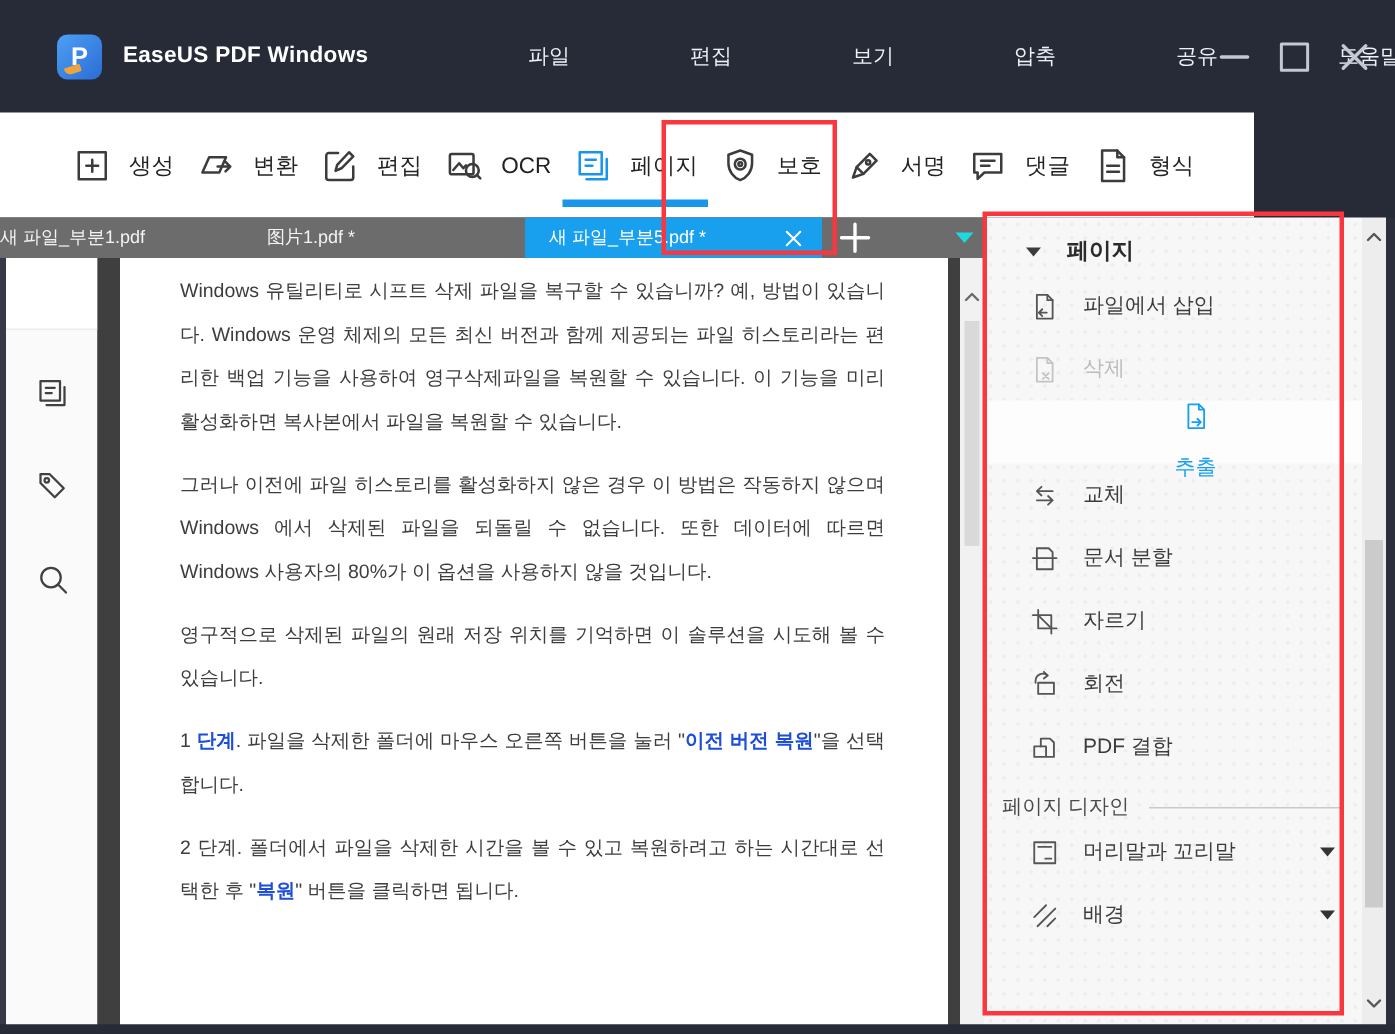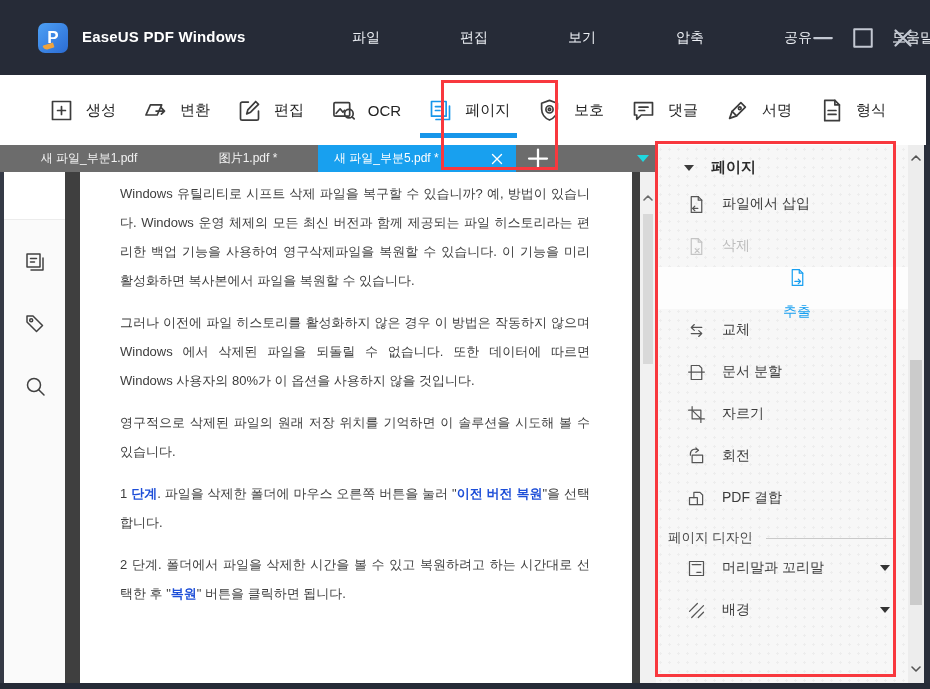--- a/index.html
+++ b/index.html
@@ -15,36 +15,36 @@
   .logo::after{content:"";position:absolute;left:5px;bottom:4px;width:11px;height:5px;background:#f0a33c;
         border-radius:1px 1px 1px 5px;transform:rotate(-18deg);}
   .app-title{position:absolute;left:82px;top:28px;color:#ffffff;font-weight:bold;font-size:15px;letter-spacing:.2px;}
   .menu{position:absolute;left:352px;top:0;height:75px;display:flex;align-items:center;gap:80px;}
   .menu-item{color:#eef1f6;font-size:14px;cursor:pointer;white-space:nowrap;}
   .win-controls{position:absolute;right:12px;top:0;height:75px;display:flex;align-items:center;gap:10px;}
   .win-btn{width:30px;height:30px;display:flex;align-items:center;justify-content:center;color:#c3c8d2;cursor:pointer;}
   .win-btn svg{width:15px;height:15px;}
 
   
-  .toolbar{position:absolute;top:75px;left:0;width:926px;height:70px;background:#ffffff;
+  .toolbar{position:absolute;top:75px;left:0;width:836px;height:70px;background:#ffffff;
            display:flex;align-items:center;justify-content:space-between;padding:0 40px 0 48px;}
   .tb-item{position:relative;height:70px;display:flex;align-items:center;gap:11px;color:#222;font-size:15px;cursor:pointer;}
   .tb-icon{width:27px;height:27px;color:#3c3c3c;display:inline-flex;}
   .tb-icon svg{width:100%;height:100%;}
   .tb-underline{display:none;}
   .tb-item.active .tb-icon{color:#1796ea;}
   .tb-item.active .tb-underline{display:block;position:absolute;left:-7px;right:-7px;bottom:7px;height:5px;background:#1796ea;}
 
   
   .tabbar{position:absolute;top:145px;left:0;width:656px;height:27px;background:#6c6c6c;display:flex;align-items:stretch;}
   .tabs-wrap{display:flex;align-items:stretch;}
-  .tab{display:flex;align-items:center;justify-content:center;color:#f3f3f3;font-size:12px;cursor:pointer;white-space:nowrap;}
+  .tab{display:flex;align-items:center;justify-content:flex-start;color:#f3f3f3;font-size:12px;cursor:pointer;white-space:nowrap;}
   .tabs-wrap .tab:nth-child(1){width:178px;}
   .tabs-wrap .tab:nth-child(2){width:140px;}
-  .tab.active{background:#18a0ef;color:#fff;width:198px;justify-content:flex-start;padding:0 10px 0 16px;}
+  .tab.active{background:#18a0ef;color:#fff;width:198px;justify-content:flex-start;padding:0 10px 0 16px;margin-left:32px;}
   .tab-close{margin-left:auto;width:18px;height:18px;display:flex;align-items:center;justify-content:center;color:#fff;}
   .tab-close svg{width:10px;height:10px;}
   .tab-plus{width:44px;display:flex;align-items:center;justify-content:center;color:#fff;cursor:pointer;}
   .tab-plus svg{width:15px;height:15px;}
   .tab-caret{position:absolute;right:7px;top:10px;width:0;height:0;cursor:pointer;
              border-left:6px solid transparent;border-right:6px solid transparent;border-top:7px solid #1fd8e0;}
 
   
   .left-strip{position:absolute;top:172px;left:0;width:4px;height:511px;background:#353a46;}
   .sidebar{position:absolute;top:172px;left:4px;width:61px;height:511px;background:#fafafa;}
@@ -226,37 +226,37 @@
             <circle cx="12" cy="11" r="1.1"></circle>
           </svg>
         </span>
     <span class="tb-label">보호</span>
 
   </div>
 
   <div class="tb-item">
     <span class="tb-icon">
           <svg viewBox="0 0 24 24" fill="none" stroke="currentColor" stroke-width="1.5" stroke-linecap="round" stroke-linejoin="round" style="width:100%;height:100%">
-            <path d="M4 5h16v11H10l-4 3.8V16H4z"></path>
-            <path d="M8 9h8M8 12h5"></path>
-          </svg>
-        </span>
-    <span class="tb-label">댓글</span>
-
-  </div>
-
-  <div class="tb-item">
-    <span class="tb-icon">
-          <svg viewBox="0 0 24 24" fill="none" stroke="currentColor" stroke-width="1.5" stroke-linecap="round" stroke-linejoin="round" style="width:100%;height:100%">
             <path d="M5 19l2.2-6.2L15 5l4 4-7.8 7.8L5 19z"></path>
             <path d="M7.2 12.8l4 4"></path>
             <circle cx="14" cy="10" r="1.2"></circle>
           </svg>
         </span>
     <span class="tb-label">서명</span>
+
+  </div>
+
+  <div class="tb-item">
+    <span class="tb-icon">
+          <svg viewBox="0 0 24 24" fill="none" stroke="currentColor" stroke-width="1.5" stroke-linecap="round" stroke-linejoin="round" style="width:100%;height:100%">
+            <path d="M4 5h16v11H10l-4 3.8V16H4z"></path>
+            <path d="M8 9h8M8 12h5"></path>
+          </svg>
+        </span>
+    <span class="tb-label">댓글</span>
 
   </div>
 
   <div class="tb-item">
     <span class="tb-icon">
           <svg viewBox="0 0 24 24" fill="none" stroke="currentColor" stroke-width="1.5" stroke-linecap="round" stroke-linejoin="round" style="width:100%;height:100%">
             <path d="M6 3h9l4 4v14H6z"></path>
             <path d="M15 3v4h4"></path>
             <path d="M9 12h7M9 15.5h7"></path>
           </svg>

